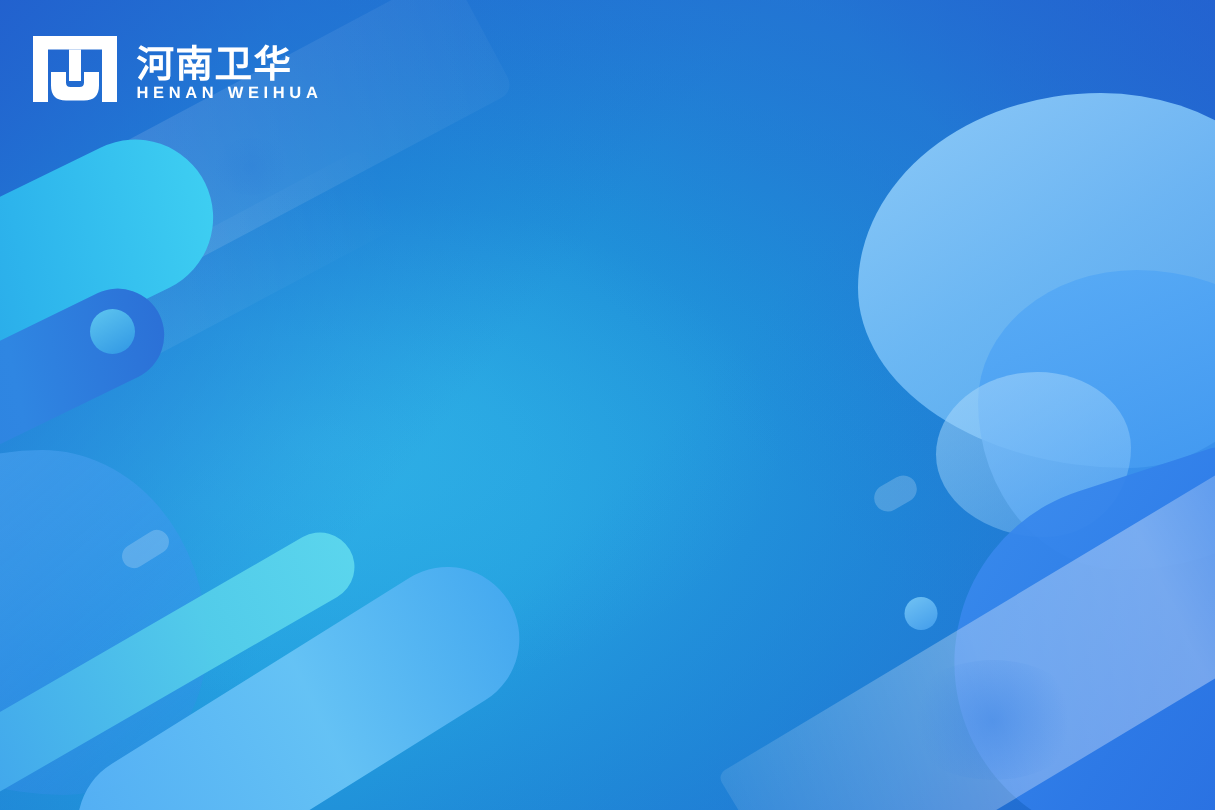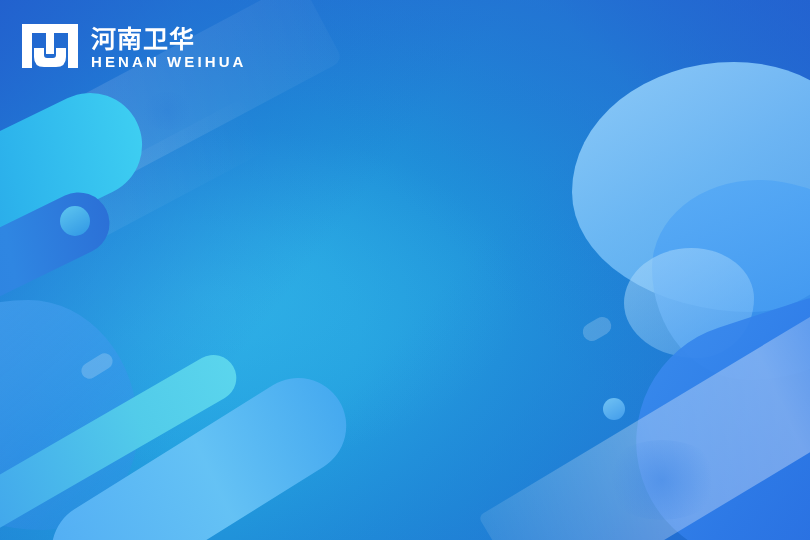--- a/index.html
+++ b/index.html
@@ -242,21 +242,21 @@
     color: #ffffff;
     font-size: 25px;
     font-weight: 700;
     line-height: 1;
     letter-spacing: 1px;
     white-space: nowrap;
     font-family: "DejaVu Sans", "Liberation Sans", sans-serif;
   }
   .logo-en {
     color: #ffffff;
-    font-size: 15px;
+    font-size: 11px;
     font-weight: 700;
     letter-spacing: 3.1px;
     line-height: 1;
     white-space: nowrap;
     font-family: "Liberation Sans", sans-serif;
   }
 
   
   .headline {
     position: absolute;

